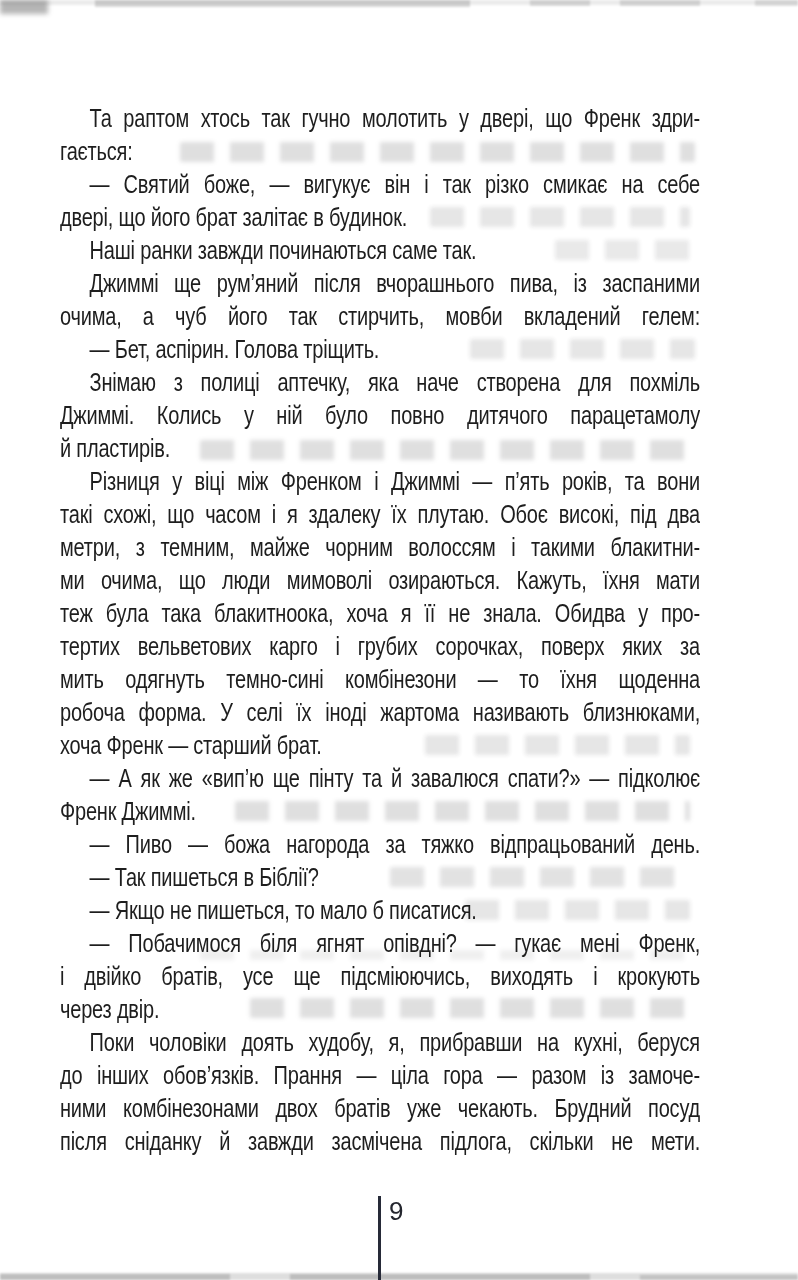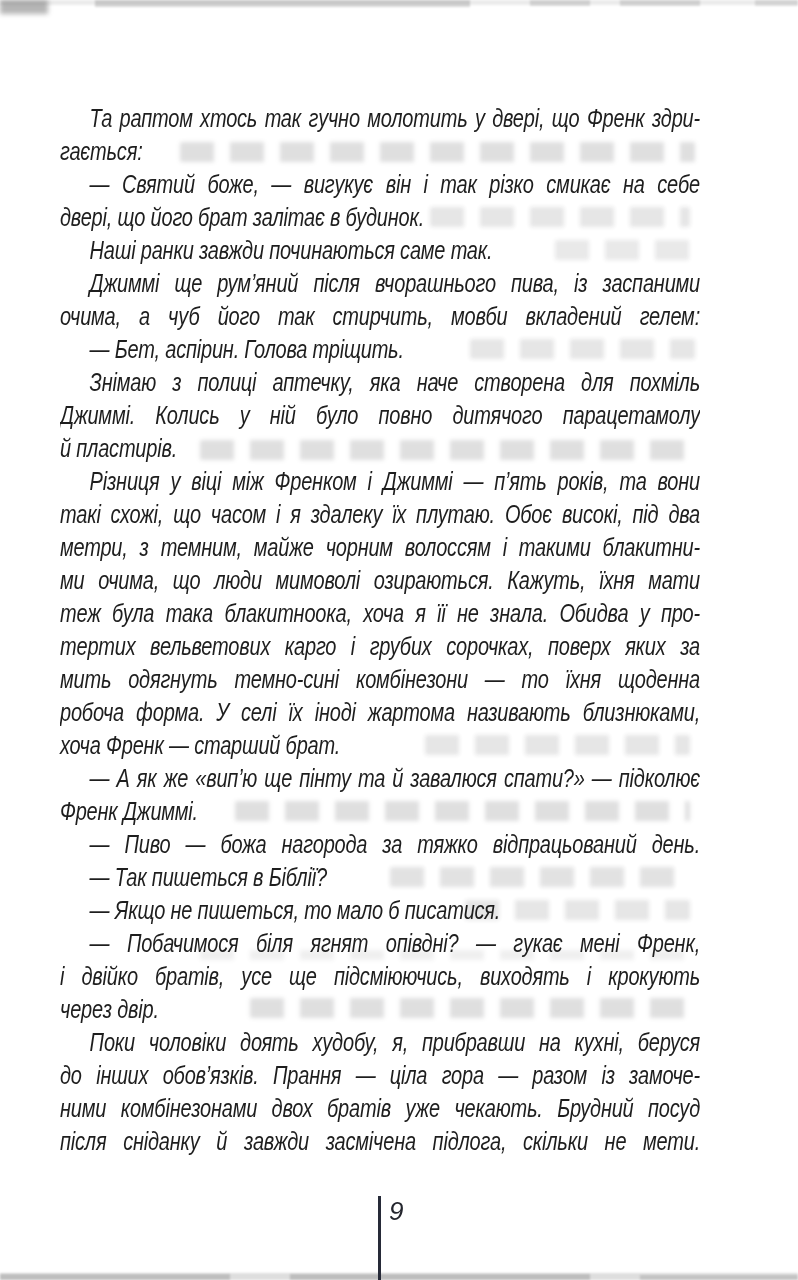--- a/index.html
+++ b/index.html
@@ -9,21 +9,21 @@
   }
   *{margin:0;padding:0;box-sizing:border-box;}
   html,body{width:798px;height:1280px;}
   body{
     background:var(--paper);
     font-family:"Liberation Sans","DejaVu Sans",sans-serif;
     color:var(--text-color);
     position:relative;
     overflow:hidden;
   }
-  .page{position:absolute;inset:0;font-style:italic;}
+  .page{position:absolute;inset:0;}
 
   
   .artifacts{position:absolute;inset:0;pointer-events:none;}
   .edge{position:absolute;filter:blur(1.2px);}
   .edge.top-full{left:0;top:0;width:798px;height:5px;background:rgba(0,0,0,0.08);}
   .edge.blob-left{left:0;top:0;width:48px;height:14px;background:rgba(10,10,10,0.30);filter:blur(2.5px);}
   .edge.t1{left:95px;top:0;width:375px;height:7px;background:rgba(0,0,0,0.15);}
   .edge.t2{left:530px;top:0;width:60px;height:6px;background:rgba(0,0,0,0.12);}
   .edge.t3{left:620px;top:0;width:80px;height:6px;background:rgba(0,0,0,0.12);}
   .edge.t4{left:755px;top:0;width:43px;height:6px;background:rgba(0,0,0,0.10);}

